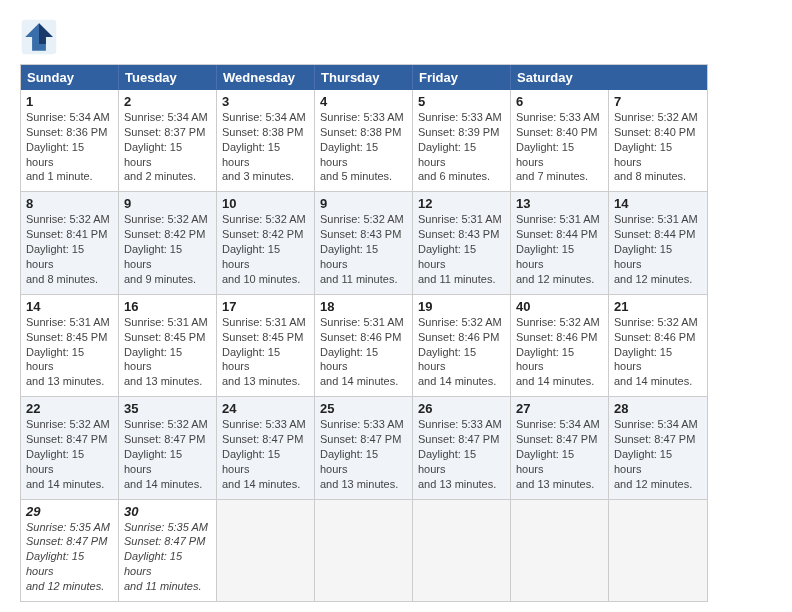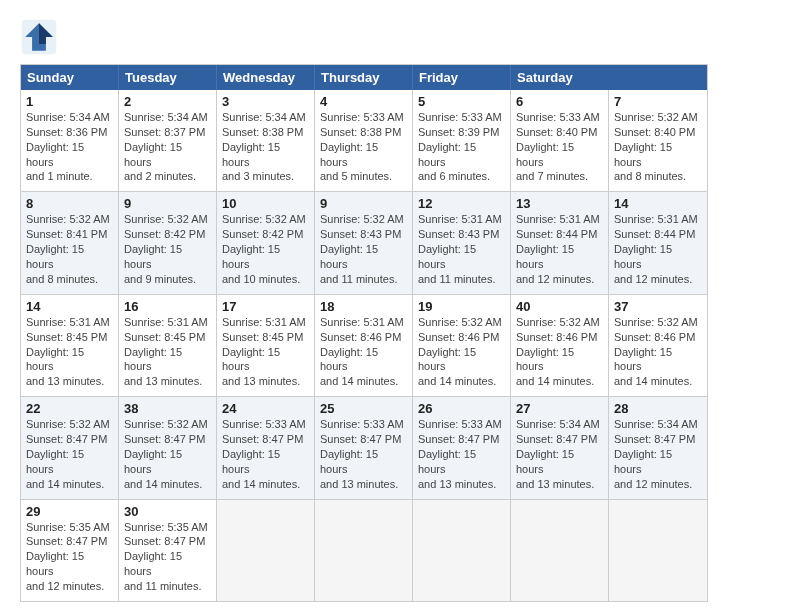--- a/index.html
+++ b/index.html
@@ -79,21 +79,21 @@
       flex: 1;
       display: flex;
       flex-direction: column;
     }
     .cal-row {
       display: grid;
       grid-template-columns: repeat(7, 1fr);
       flex: 1;
       border-bottom: 1px solid #ccc;
     }
-    .cal-row:last-child { border-bottom: none; }
+    .cal-row:last-child { border-bottom: none; font-style: italic; }
     .cal-cell {
       border-right: 1px solid #ccc;
       padding: 4px 5px 3px 5px;
       font-size: 10px;
       color: #333;
       background: #fff;
       vertical-align: top;
       overflow: hidden;
     }
     .cal-cell:last-child { border-right: none; }
@@ -225,31 +225,31 @@
           </div>
           <div class="cal-cell">
             <span class="day-num">19</span>
             <div class="info">Sunrise: 5:32 AM<br>Sunset: 8:46 PM<br>Daylight: 15 hours<br>and 14 minutes.</div>
           </div>
           <div class="cal-cell">
             <span class="day-num">40</span>
             <div class="info">Sunrise: 5:32 AM<br>Sunset: 8:46 PM<br>Daylight: 15 hours<br>and 14 minutes.</div>
           </div>
           <div class="cal-cell">
-            <span class="day-num">37</span>
+            <span class="day-num">21</span>
             <div class="info">Sunrise: 5:32 AM<br>Sunset: 8:46 PM<br>Daylight: 15 hours<br>and 14 minutes.</div>
           </div>
         </div>
         <div class="cal-row cal-row-alt">
           <div class="cal-cell">
             <span class="day-num">22</span>
             <div class="info">Sunrise: 5:32 AM<br>Sunset: 8:47 PM<br>Daylight: 15 hours<br>and 14 minutes.</div>
           </div>
           <div class="cal-cell">
-            <span class="day-num">38</span>
+            <span class="day-num">35</span>
             <div class="info">Sunrise: 5:32 AM<br>Sunset: 8:47 PM<br>Daylight: 15 hours<br>and 14 minutes.</div>
           </div>
           <div class="cal-cell">
             <span class="day-num">24</span>
             <div class="info">Sunrise: 5:33 AM<br>Sunset: 8:47 PM<br>Daylight: 15 hours<br>and 14 minutes.</div>
           </div>
           <div class="cal-cell">
             <span class="day-num">25</span>
             <div class="info">Sunrise: 5:33 AM<br>Sunset: 8:47 PM<br>Daylight: 15 hours<br>and 13 minutes.</div>
           </div>

